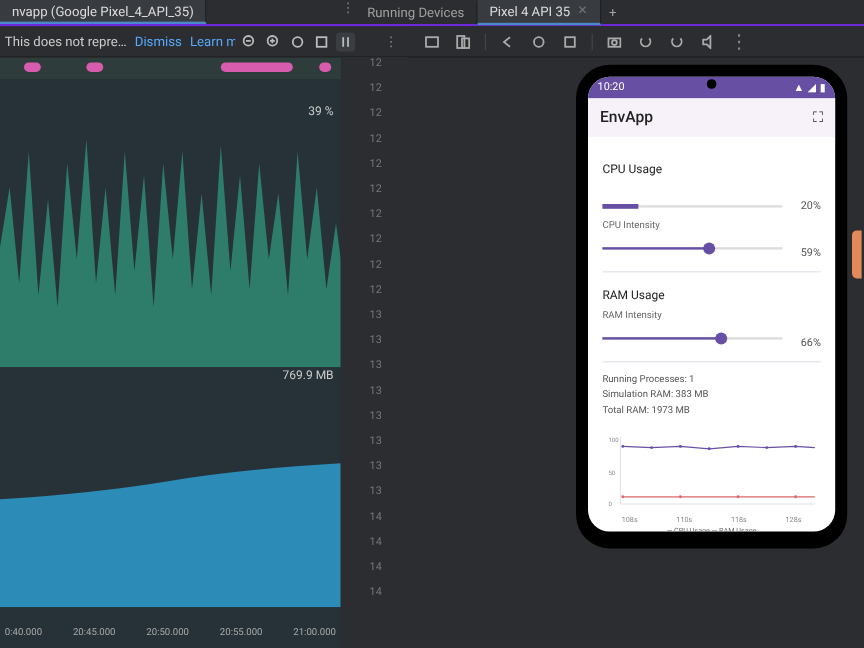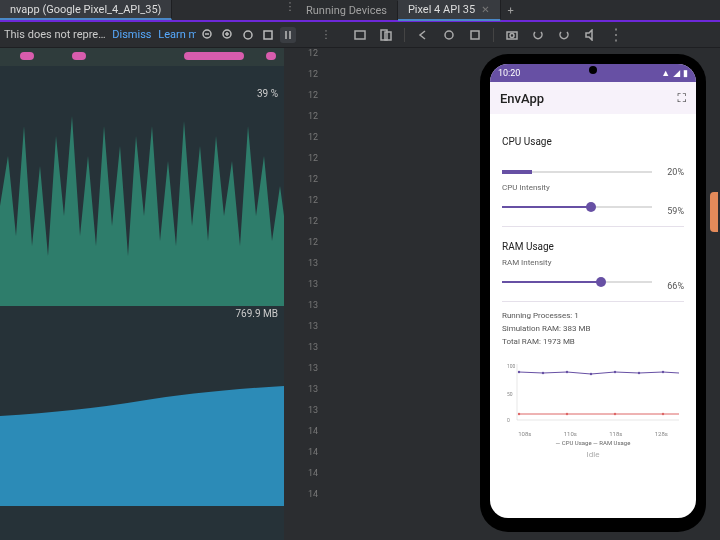--- a/index.html
+++ b/index.html
@@ -40,21 +40,21 @@
   
   .ruler { position: absolute; left: 284px; top: 48px; bottom: 0; width: 56px; background: #2b2d30; font-size: 9px; color: #777; }
   .ruler div { height: 21px; padding-left: 24px; }
 
   
   .right-panel { position: absolute; left: 340px; top: 22px; right: 0; bottom: 0; background: #2b2d30; }
   .device-toolbar { height: 26px; display: flex; align-items: center; gap: 10px; padding-left: 12px; border-bottom: 1px solid #1e1f22; }
   .device-toolbar .ticon svg { stroke: #aaa; }
 
   
-  .phone { position: absolute; left: 140px; top: 32px; width: 226px; height: 478px; background: #000; border-radius: 28px; padding: 10px 10px 14px 10px; }
+  .phone { position: absolute; left: 140px; top: 32px; width: 226px; height: 403px; background: #000; border-radius: 28px; padding: 10px 10px 14px 10px; }
   .phone-screen { width: 100%; height: 100%; background: #fff; border-radius: 18px; overflow: hidden; display: flex; flex-direction: column; font-size: 10px; color: #333; }
   .status-bar { height: 18px; background: #6750a4; color: #fff; display: flex; align-items: center; justify-content: space-between; padding: 0 8px; font-size: 9px; }
   .status-bar .sright { display: flex; gap: 3px; align-items: center; }
   .app-bar { height: 32px; background: #f7f2fa; display: flex; align-items: center; justify-content: space-between; padding: 0 10px; font-size: 13px; font-weight: 500; color: #222; }
   .app-body { flex: 1; padding: 8px 12px; overflow: hidden; }
   .section-title { font-size: 10px; font-weight: 400; margin-top: 14px; color: #222; }
   .bar-row { display: flex; align-items: center; gap: 6px; margin-top: 20px; }
   .bar-track { flex: 1; height: 2px; background: #ddd; position: relative; }
   .bar-fill { position: absolute; left: 0; top: -1px; height: 4px; background: #6750a4; }
   .bar-val { font-size: 9px; width: 26px; text-align: right; color: #555; }
@@ -153,20 +153,27 @@
     <svg viewBox="0 0 284 240" preserveAspectRatio="none">
       <path d="M0,200 L0,140 L8,90 L16,170 L24,60 L32,180 L40,100 L48,190 L56,70 L64,150 L72,50 L80,170 L88,90 L96,180 L104,60 L112,160 L120,80 L128,190 L136,70 L144,150 L152,60 L160,175 L168,95 L176,180 L184,55 L192,160 L200,80 L208,175 L216,70 L224,150 L232,95 L240,180 L248,60 L256,150 L264,90 L272,175 L280,120 L284,150 L284,240 L0,240 Z" fill="#2e7d6b"></path>
     </svg>
   </div>
   <div class="mem-area">
     <div class="mb-label">769.9 MB</div>
     <svg viewBox="0 0 284 200" preserveAspectRatio="none">
       <path d="M0,110 Q80,105 140,95 T284,80 L284,200 L0,200 Z" fill="#2c8bb7"></path>
     </svg>
   </div>
+  <div class="xaxis">
+    <span>0:40.000</span>
+    <span>20:45.000</span>
+    <span>20:50.000</span>
+    <span>20:55.000</span>
+    <span>21:00.000</span>
+  </div>
 </div>
 
 <div class="ruler" id="ruler">
     <div>12</div>
     <div>12</div>
     <div>12</div>
     <div>12</div>
     <div>12</div>
     <div>12</div>
     <div>12</div>

